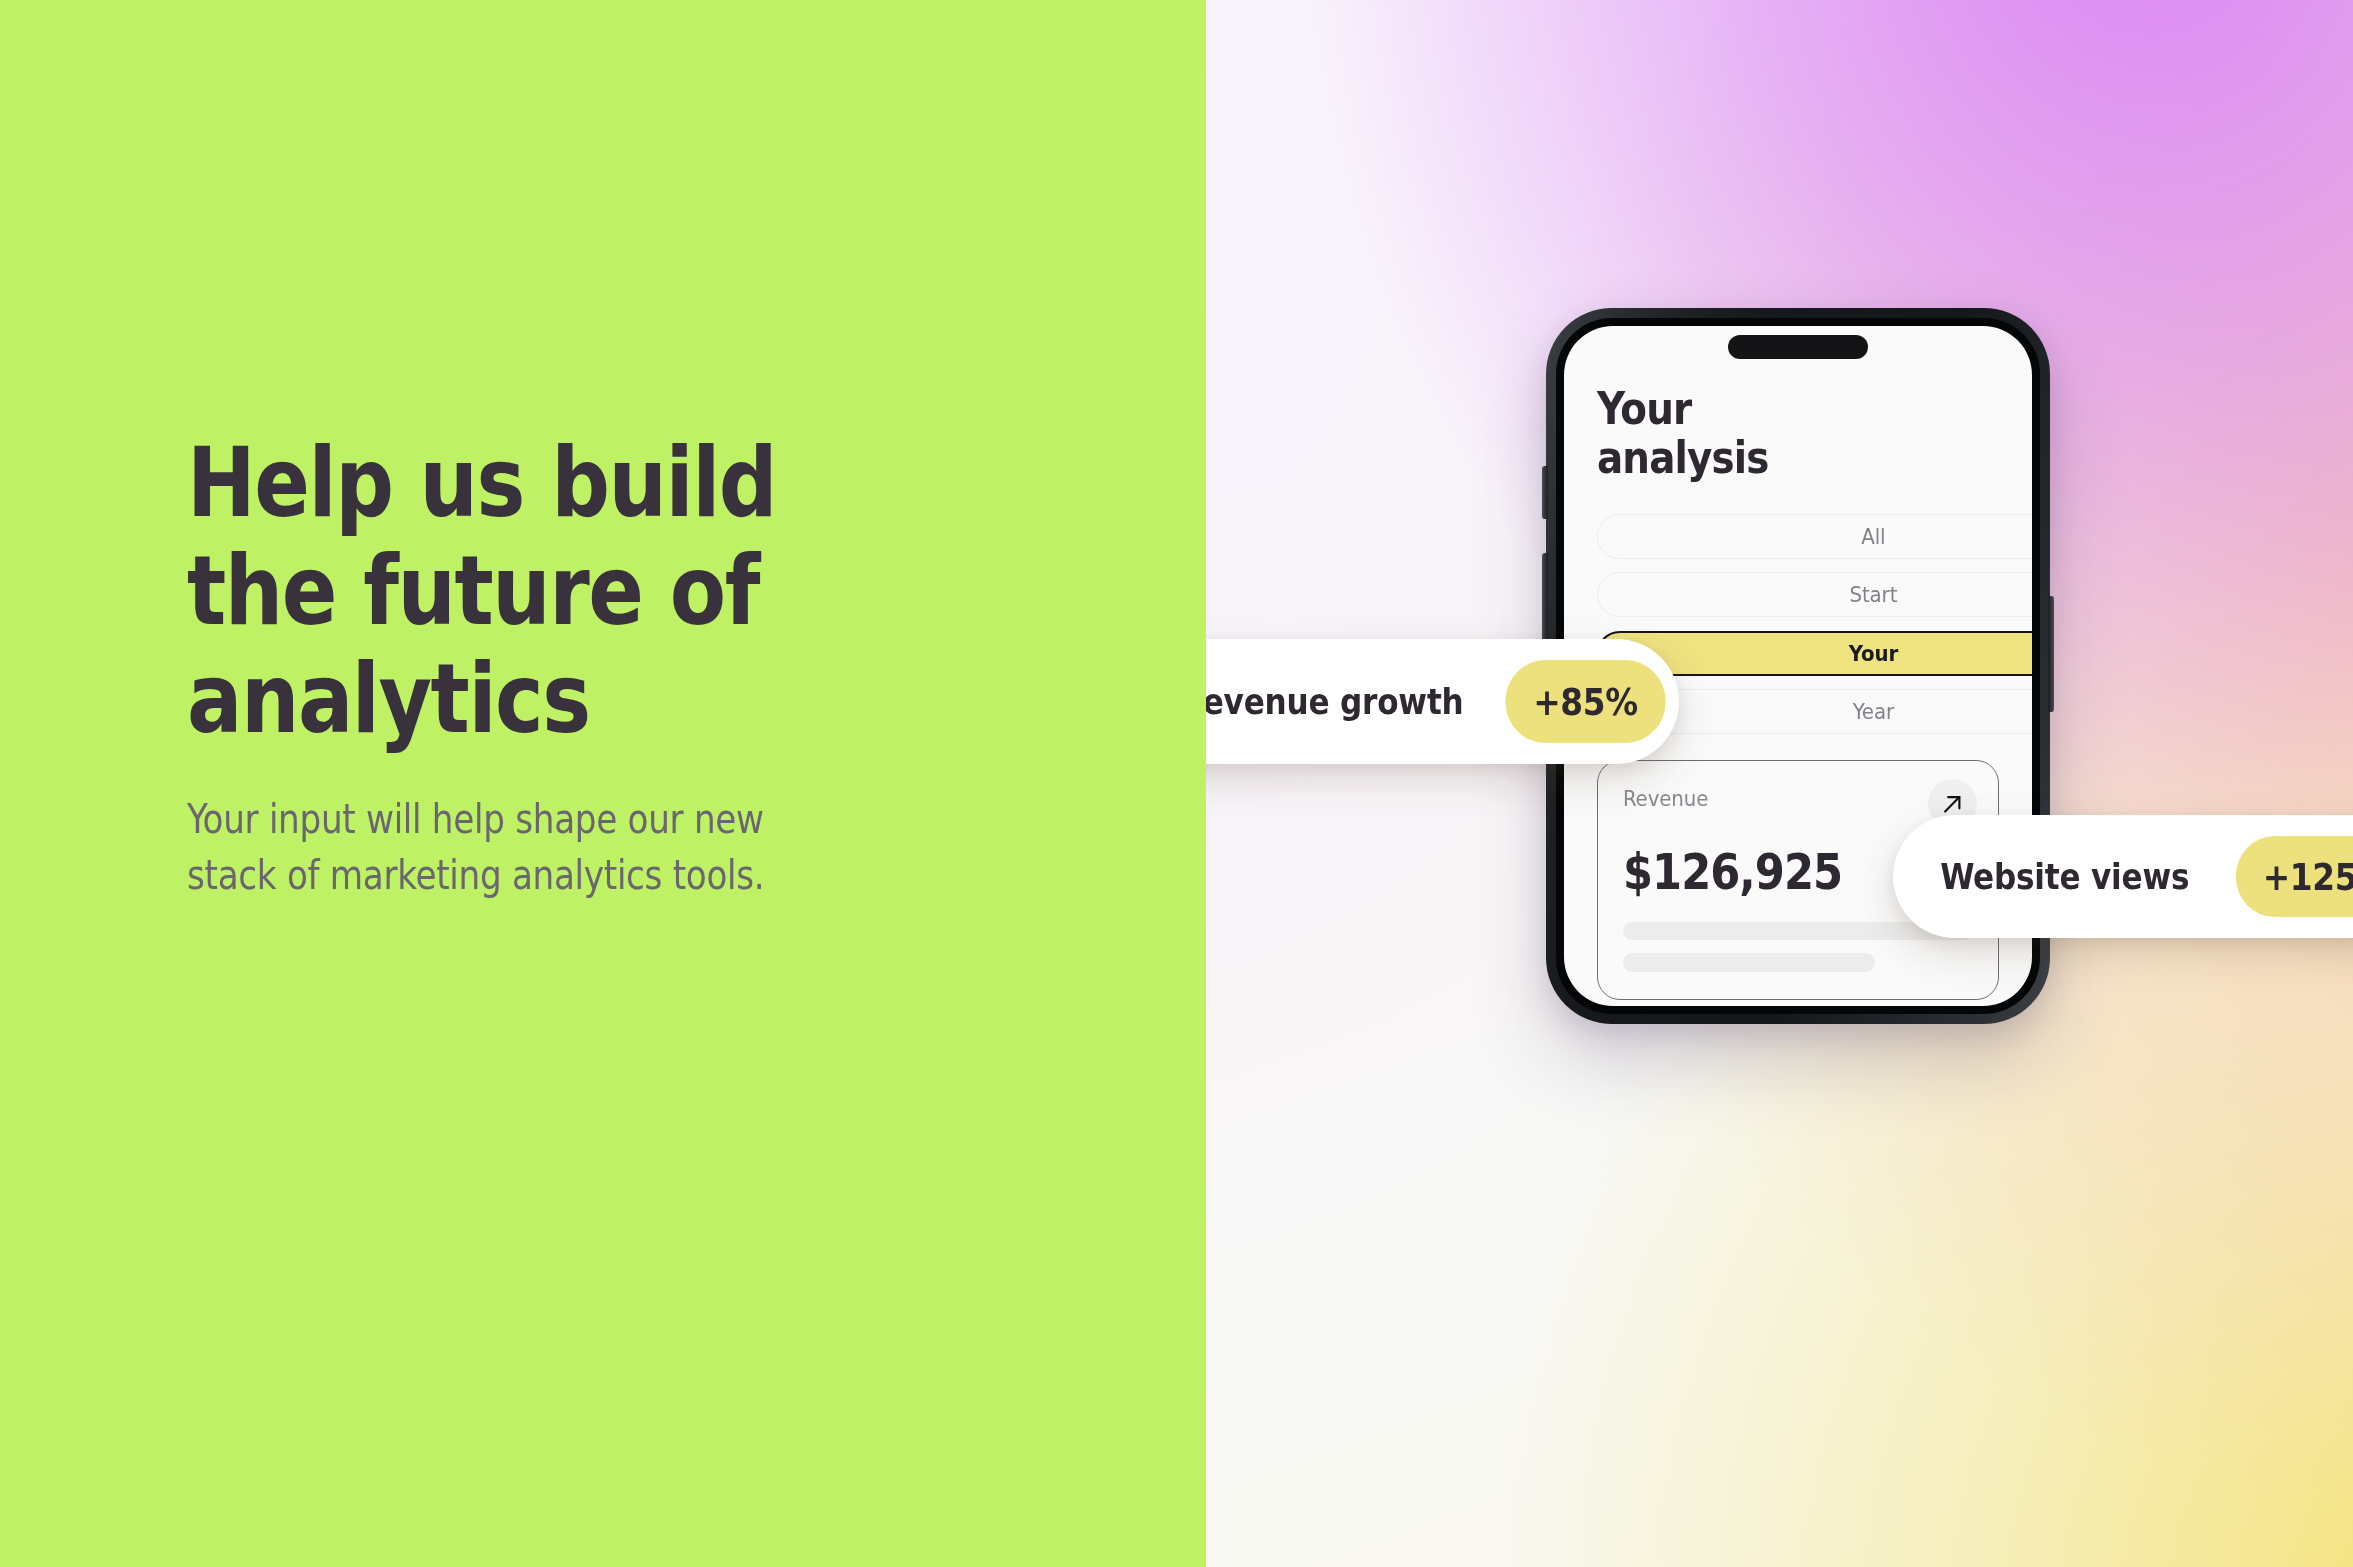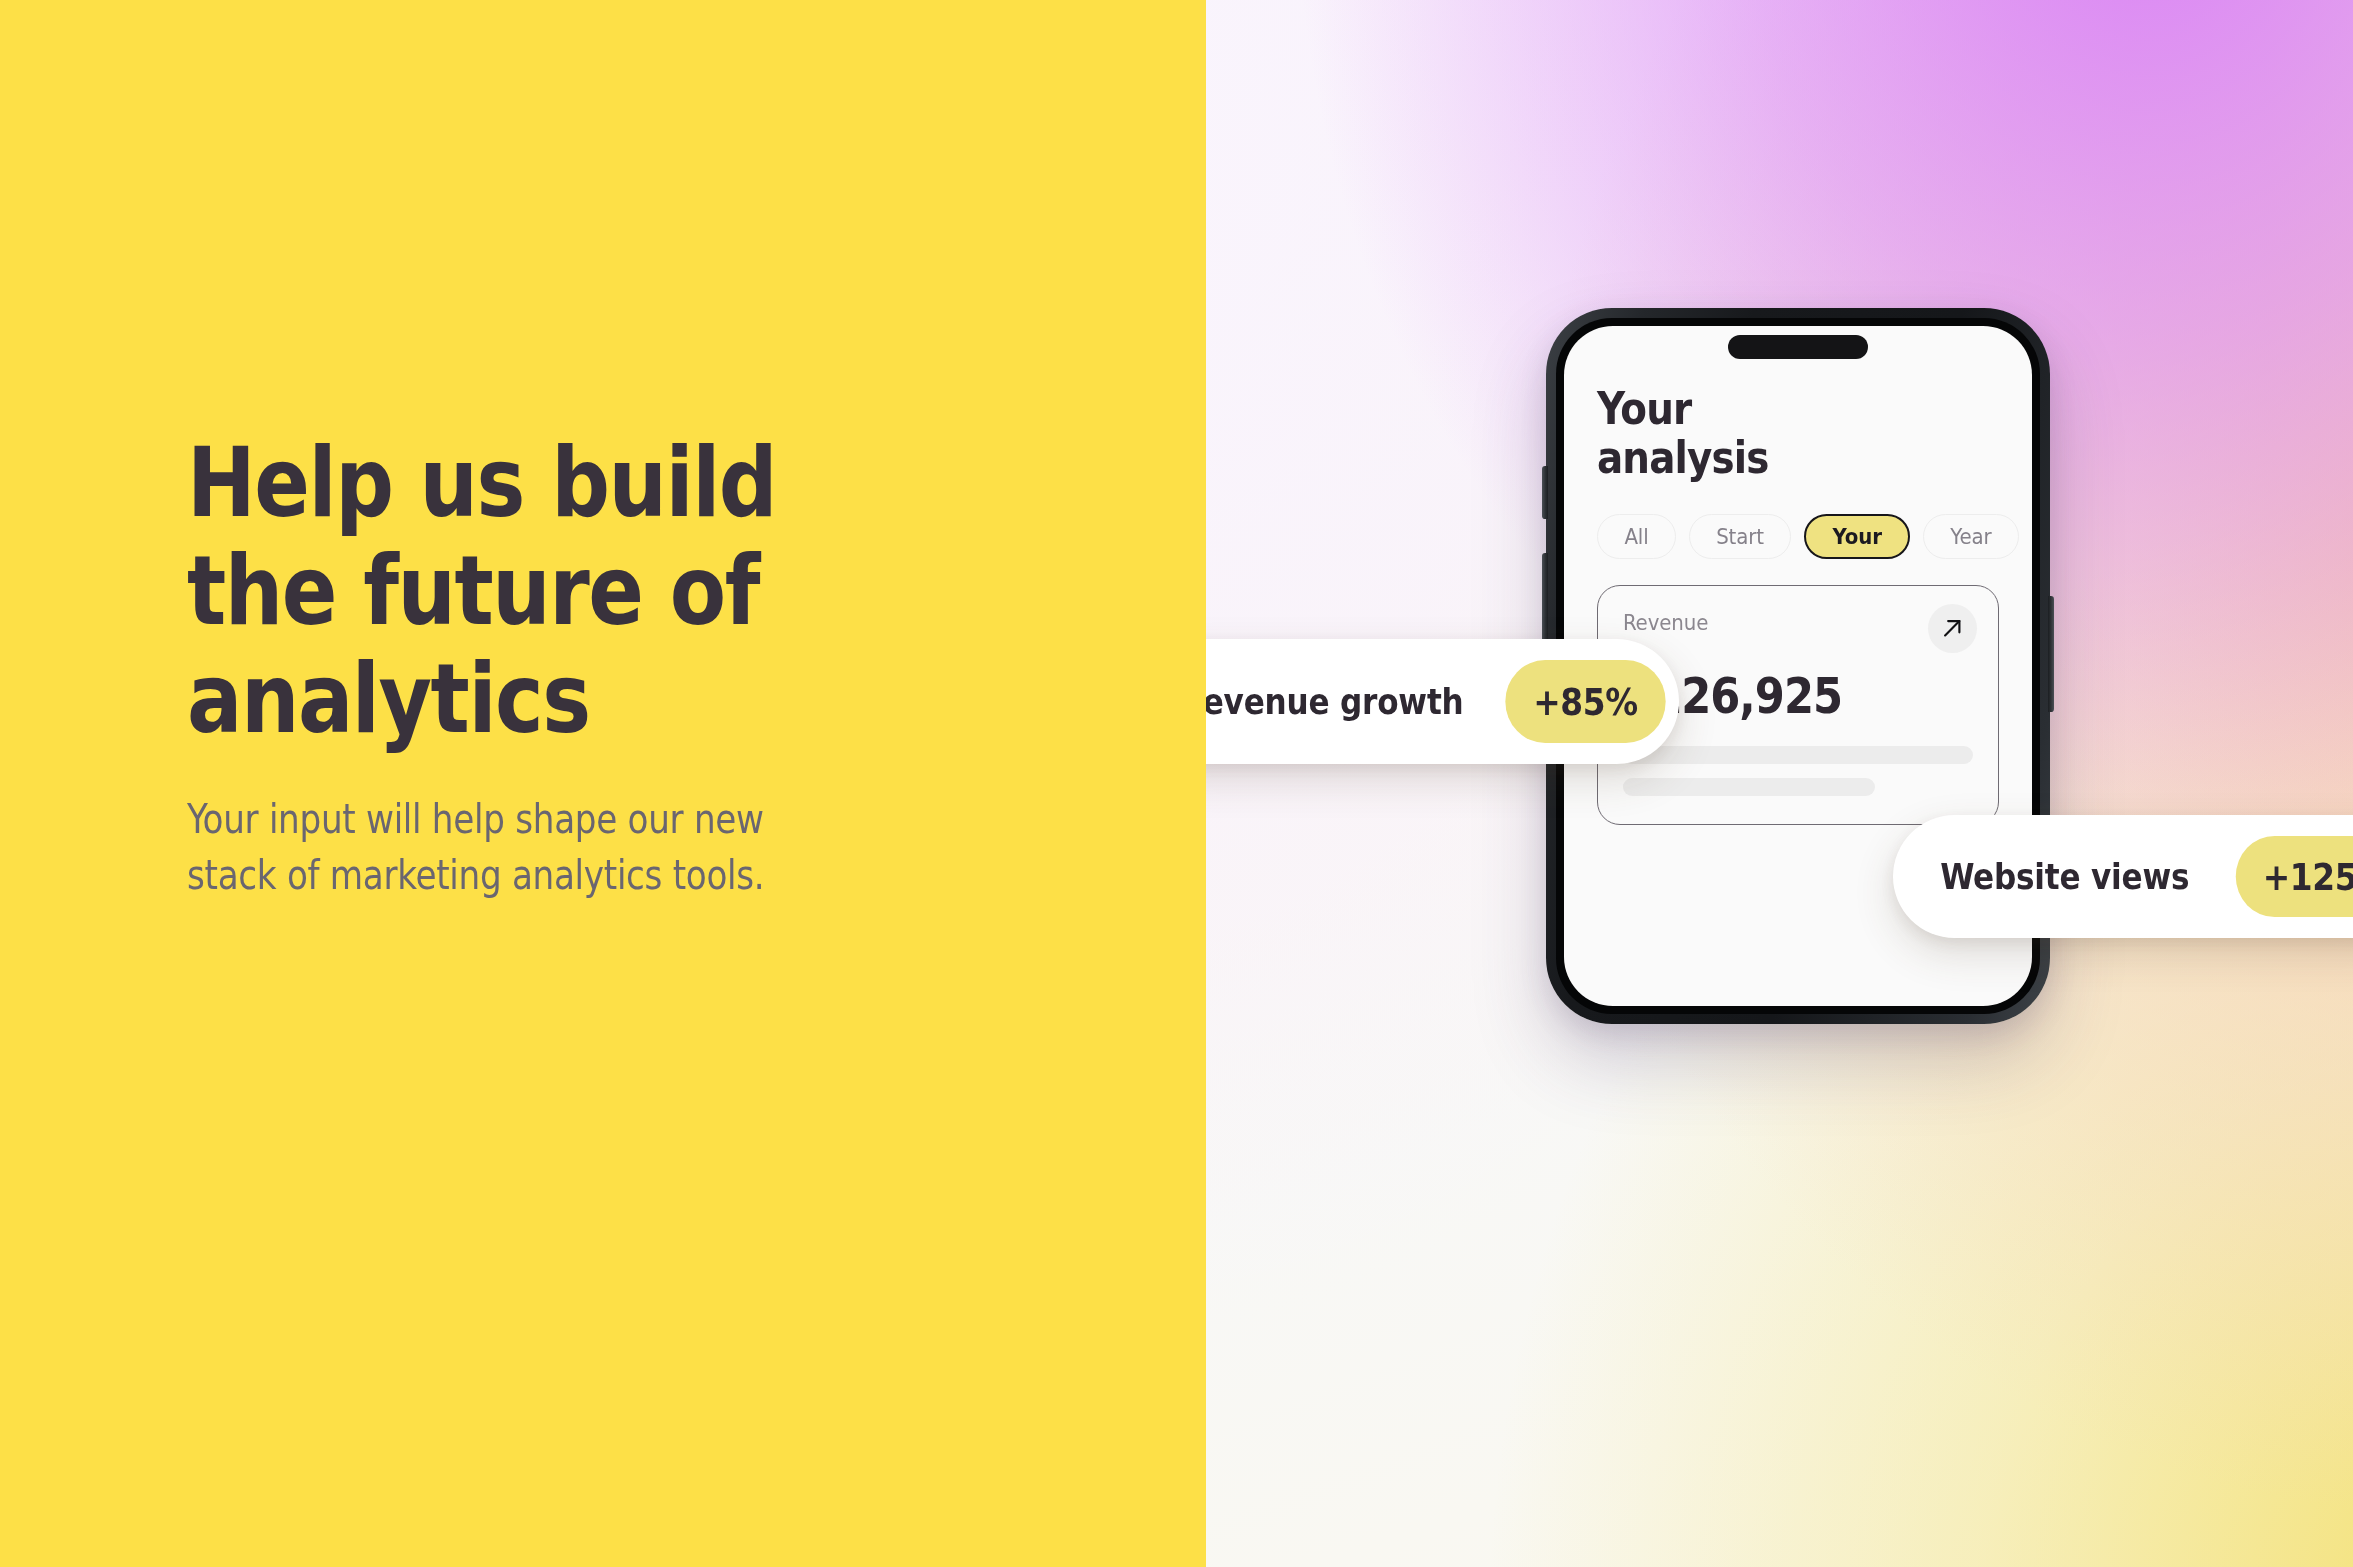--- a/index.html
+++ b/index.html
@@ -17,21 +17,21 @@
     height: 1568px;
     display: flex;
     background: #FDF9ED;
   }
 
   
   .left-panel {
     position: relative;
     width: 1206px;
     height: 1568px;
-    background: #fde047;
+    background: #bef264;
     flex: 0 0 1206px;
   }
 
   .left-content {
     position: absolute;
     left: 187px;
     top: 429px;
     width: 815px;
   }
 
@@ -174,20 +174,21 @@
     white-space: pre-line;
     transform: scaleX(0.96);
     transform-origin: left center;
   }
 
   .chip-row {
     display: flex;
     gap: 13.5px;
     margin: 31px 0 0 33px;
     width: 552px;
+    flex-direction: column;
   }
 
   .chip {
     flex: 0 0 auto;
     height: 45px;
     padding: 0 26px;
     display: inline-flex;
     align-items: center;
     justify-content: center;
     border-radius: 27px;

